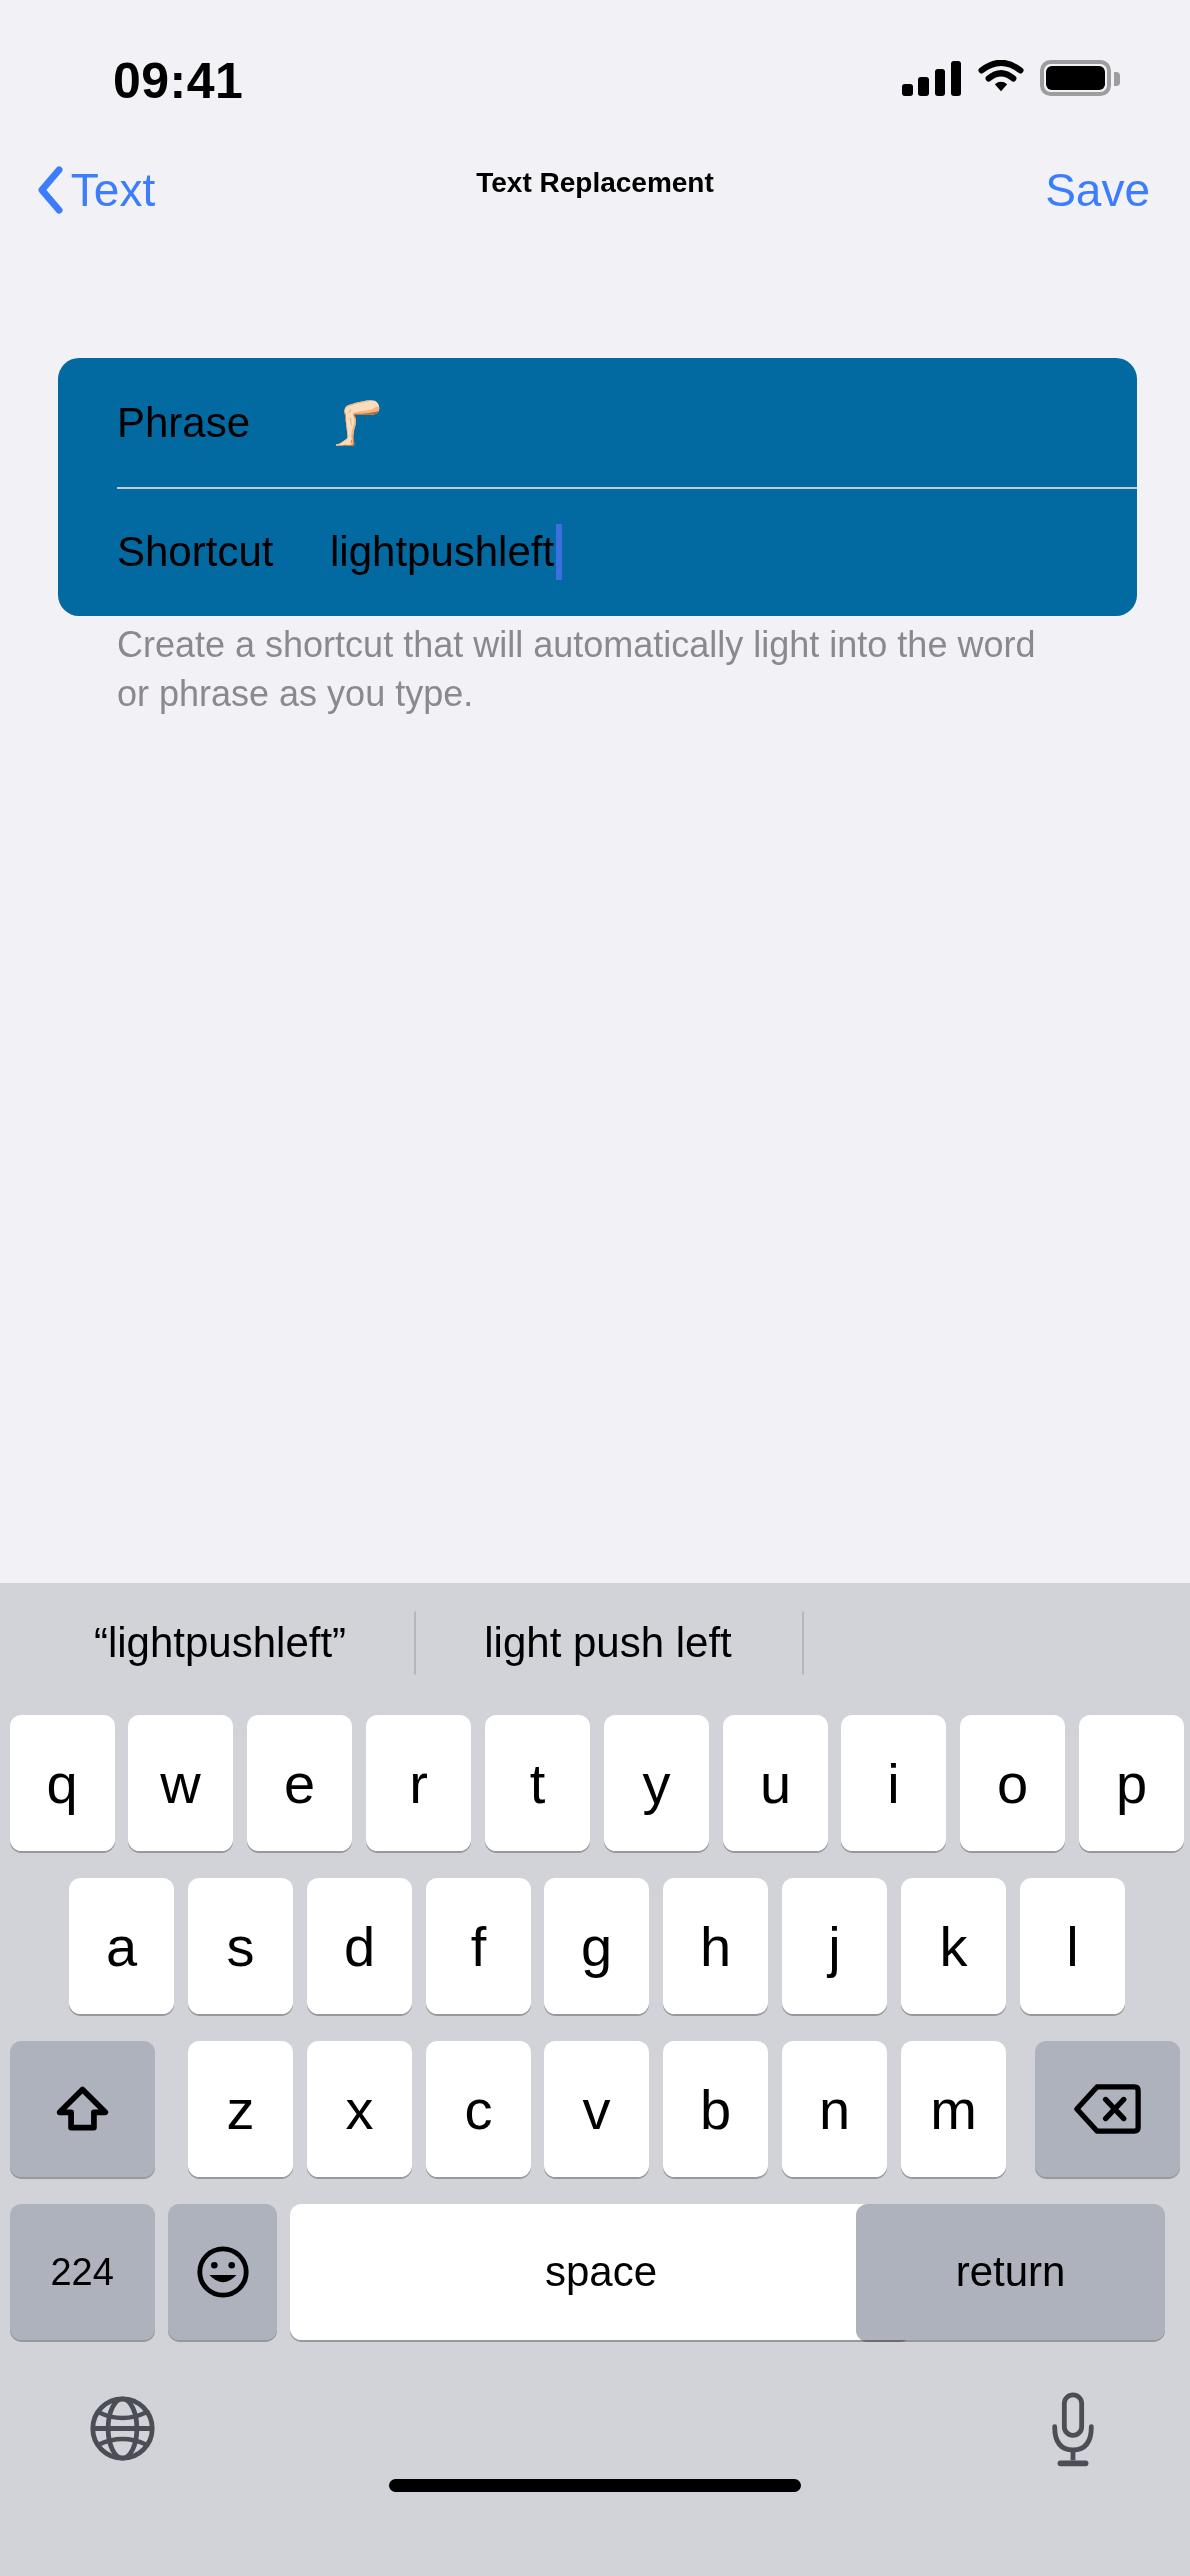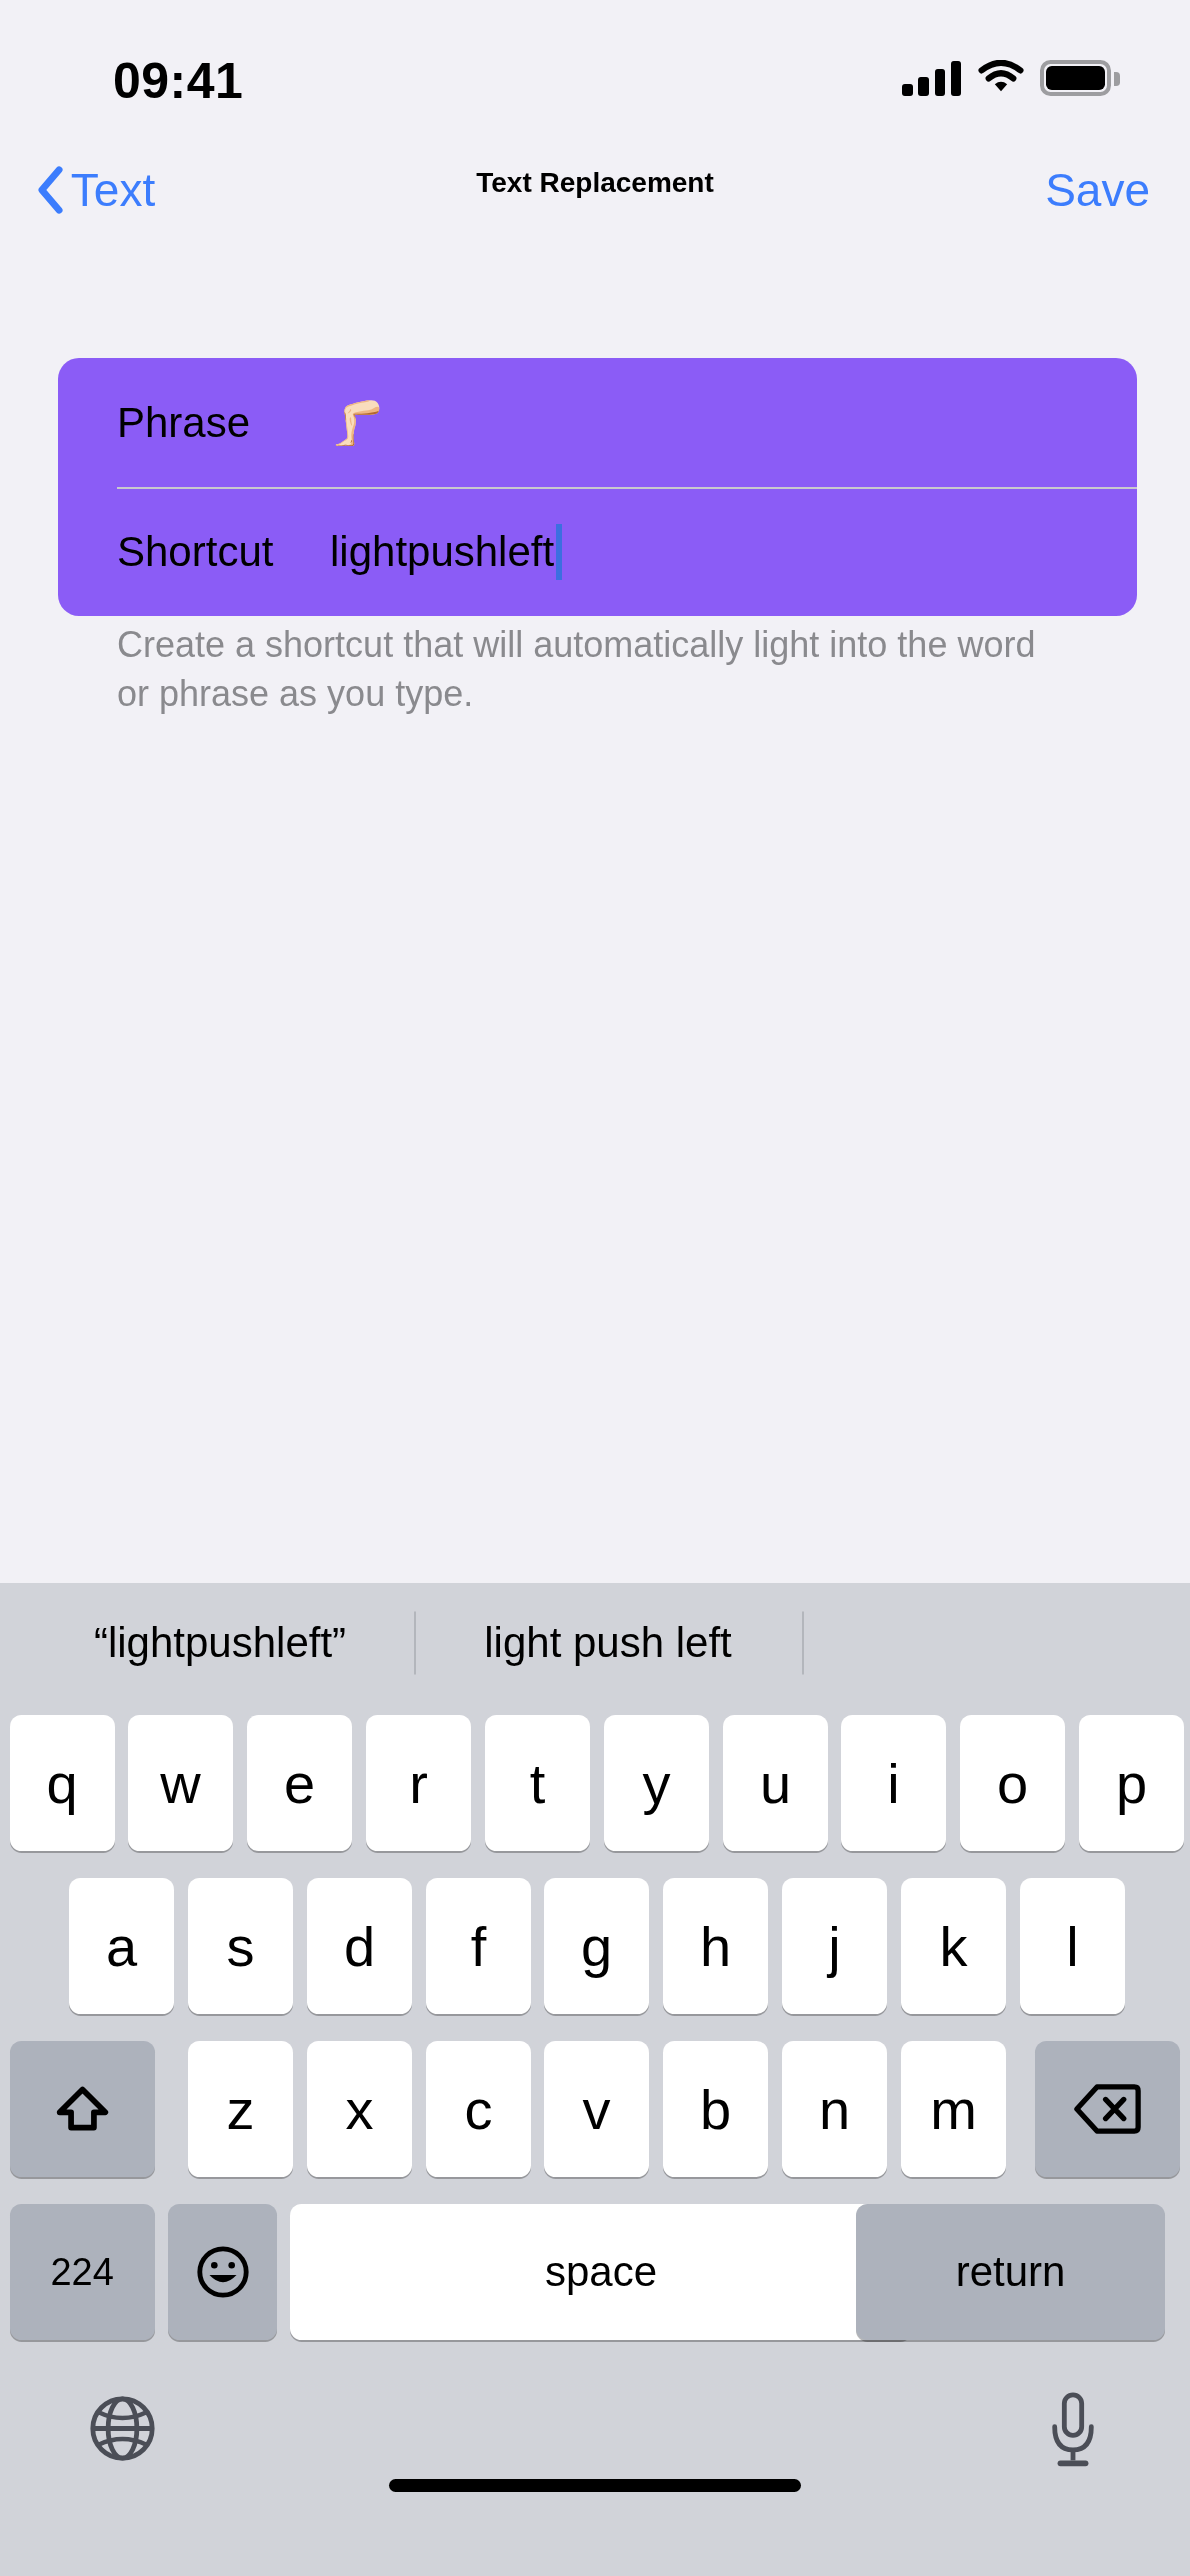--- a/index.html
+++ b/index.html
@@ -70,21 +70,21 @@
   }
   .nav-save {
     position: absolute; right: 40px; top: 21px;
     font-size: 46px; color: #3c7dfd; cursor: pointer;
   }
 
   
   .card {
     position: absolute; left: 58px; top: 358px;
     width: 1079px;
-    background: #8b5cf6;
+    background: #0369a1;
     border-radius: 21px;
     overflow: hidden;
   }
   .row {
     position: relative;
     height: 129px;
     display: flex; align-items: center;
     padding-left: 59px;
   }
   .row + .row::before {

